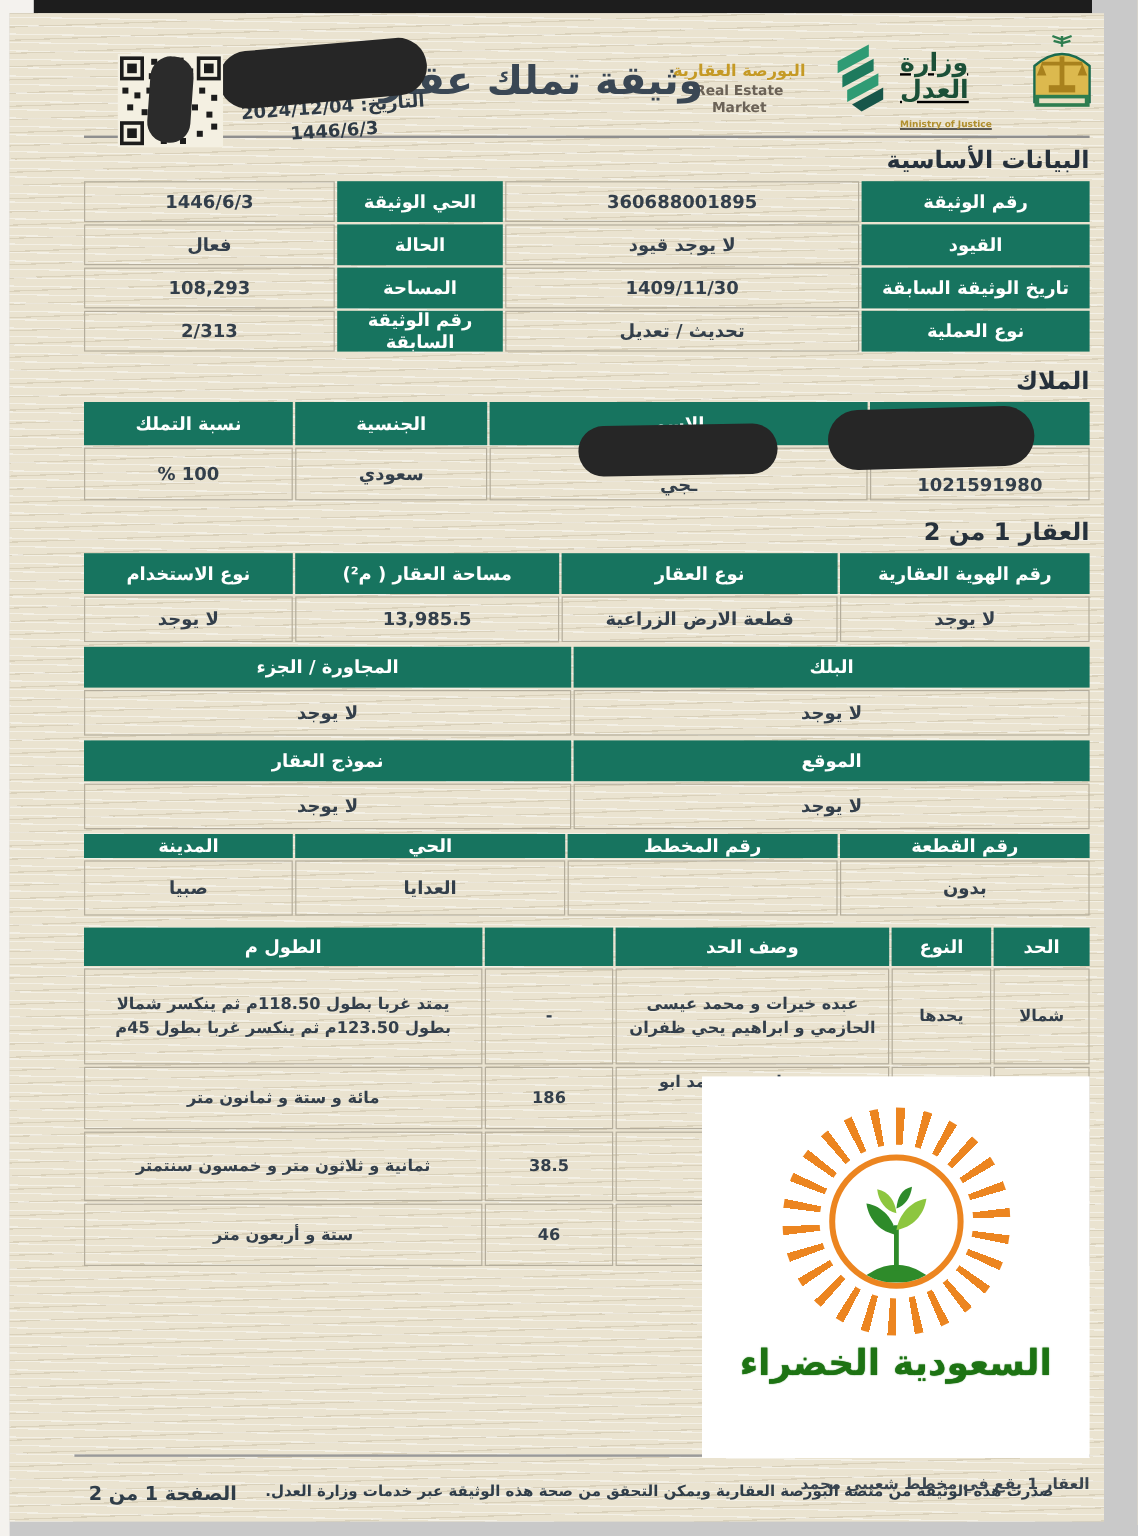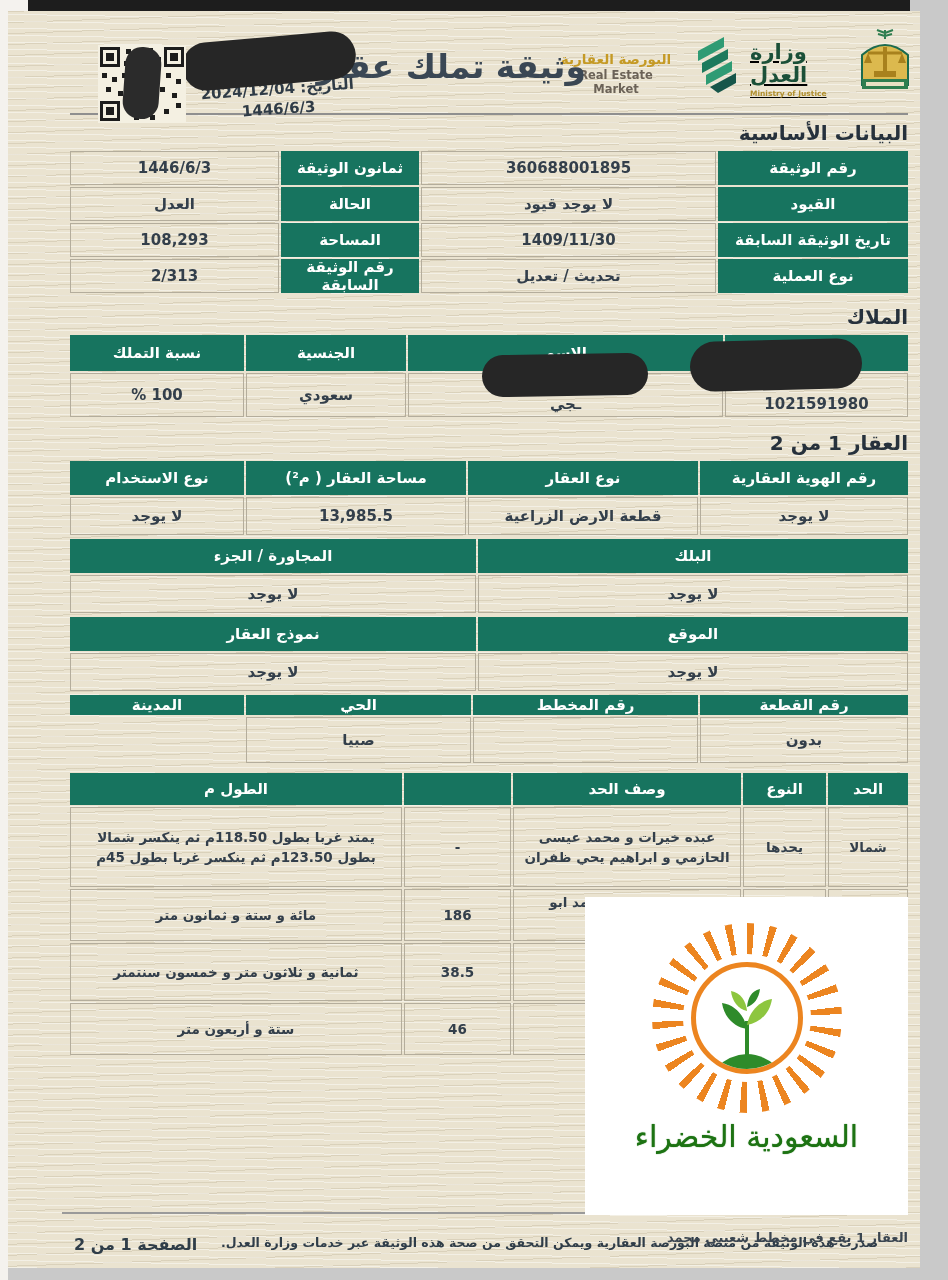--- a/index.html
+++ b/index.html
@@ -20,21 +20,21 @@
       repeating-linear-gradient(-2deg, rgba(176,163,132,.28) 0 1px, rgba(0,0,0,0) 1px 11px);
     direction:rtl;
   }
   .content{position:absolute;left:62px;top:14px;width:838px;}
 
   
   .hdr{position:relative;height:88px;}
   .emblem{position:absolute;right:-6px;top:4px;width:58px;height:64px;}
   .moj-text{position:absolute;right:58px;top:16px;width:100px;text-align:left;text-decoration:underline;}
   .moj-ar{font-size:21px;font-weight:800;color:#1b5038;line-height:1.1;}
-  .moj-en{font-size:7.5px;color:#b08f2e;font-weight:700;margin-top:2px;}
+  .moj-en{font-size:7.5px;color:#b08f2e;font-weight:700;margin-top:12px;}
   .rem-icon{position:absolute;right:168px;top:10px;width:56px;height:62px;}
   .rem-text{position:absolute;right:232px;top:26px;width:120px;text-align:center;}
   .rem-ar{font-size:13.5px;font-weight:700;color:#c59a25;letter-spacing:1px;}
   .rem-en{font-size:11.5px;color:#6b6257;font-weight:700;margin-top:1px;}
   .doc-title{position:absolute;left:296px;top:22px;width:220px;text-align:center;
     font-size:33px;font-weight:800;color:#3a4754;white-space:nowrap;}
   .date-block{position:absolute;left:118px;top:54px;width:180px;text-align:center;
     transform:rotate(-4deg);color:#2f3b46;font-weight:700;font-size:15px;line-height:1.35;}
   .redact-pill-top{position:absolute;left:112px;top:12px;width:174px;height:48px;
     background:#262626;border-radius:26px;transform:rotate(-5deg);}
@@ -80,21 +80,21 @@
   .wm{position:absolute;left:577px;top:886px;width:323px;height:318px;background:#ffffff;z-index:5;}
   .wm-sun{position:absolute;left:50%;top:26px;width:190px;height:190px;margin-left:-95px;}
   .wm-rays{position:absolute;inset:0;border-radius:50%;
     background:repeating-conic-gradient(#ec8520 0 4.5deg, rgba(0,0,0,0) 4.5deg 13.85deg);}
   .wm-core{position:absolute;left:50%;top:50%;width:128px;height:128px;margin:-64px 0 0 -64px;
     border-radius:50%;background:#ffffff;}
   .wm-ring{position:absolute;left:50%;top:50%;width:102px;height:102px;margin:-56px 0 0 -56px;
     border-radius:50%;background:#fff;border:5px solid #ec8520;overflow:hidden;}
   .wm-plant{position:absolute;left:0;bottom:0;width:102px;height:102px;}
   .wm-text{position:absolute;left:0;right:0;top:222px;text-align:center;
-    font-size:30px;font-weight:400;color:#1d7313;text-shadow:0 0 1px #1d7313;}
+    font-size:30px;font-weight:700;color:#1d7313;text-shadow:0 0 1px #1d7313;}
 
   
   .f-line{position:absolute;left:54px;right:12px;top:1201px;border-top:2px solid #9a9a9a;}
   .f-note{position:absolute;right:12px;top:1203px;font-size:13px;font-weight:700;color:#3a4550;z-index:1;margin-top:16px;}
   .f-issued{position:absolute;right:42px;top:1224px;font-size:12.5px;font-weight:700;color:#2f3d49;}
   .f-page{position:absolute;left:66px;top:1224px;font-size:16px;font-weight:700;color:#2f3d49;direction:rtl;}
   .ltr{direction:ltr;}
 </style>
 </head>
 <body>
@@ -189,27 +189,27 @@
         <rect x="26" y="2" width="36" height="72" rx="17" fill="#2b2b2b" transform="rotate(4 44 38)"></rect>
       </svg>
     </div>
 
     <hr class="sep">
 
     <div class="sec-title">البيانات الأساسية</div>
     <div class="grid basic-grid">
       <div class="g">رقم الوثيقة</div>
       <div class="v">360688001895</div>
-      <div class="g">ثمانون الوثيقة</div>
+      <div class="g">الحي الوثيقة</div>
       <div class="v">1446/6/3</div>
 
       <div class="g">القيود</div>
       <div class="v">لا يوجد قيود</div>
       <div class="g">الحالة</div>
-      <div class="v">العدل</div>
+      <div class="v">فعال</div>
 
       <div class="g">تاريخ الوثيقة السابقة</div>
       <div class="v">1409/11/30</div>
       <div class="g">المساحة</div>
       <div class="v">108,293</div>
 
       <div class="g">نوع العملية</div>
       <div class="v">تحديث / تعديل</div>
       <div class="g">رقم الوثيقة السابقة</div>
       <div class="v">2/313</div>
@@ -258,20 +258,21 @@
       <div class="v">لا يوجد</div>
     </div>
 
     <div class="grid t4-grid pt">
       <div class="g">رقم القطعة</div>
       <div class="g">رقم المخطط</div>
       <div class="g">الحي</div>
       <div class="g">المدينة</div>
       <div class="v">بدون</div>
       <div class="v"></div>
+      <div class="v">العدايا</div>
       <div class="v">صبيا</div>
     </div>
 
     <div class="grid b-grid">
       <div class="g">الحد</div>
       <div class="g">النوع</div>
       <div class="g">وصف الحد</div>
       <div class="g"></div>
       <div class="g">الطول م</div>
 

